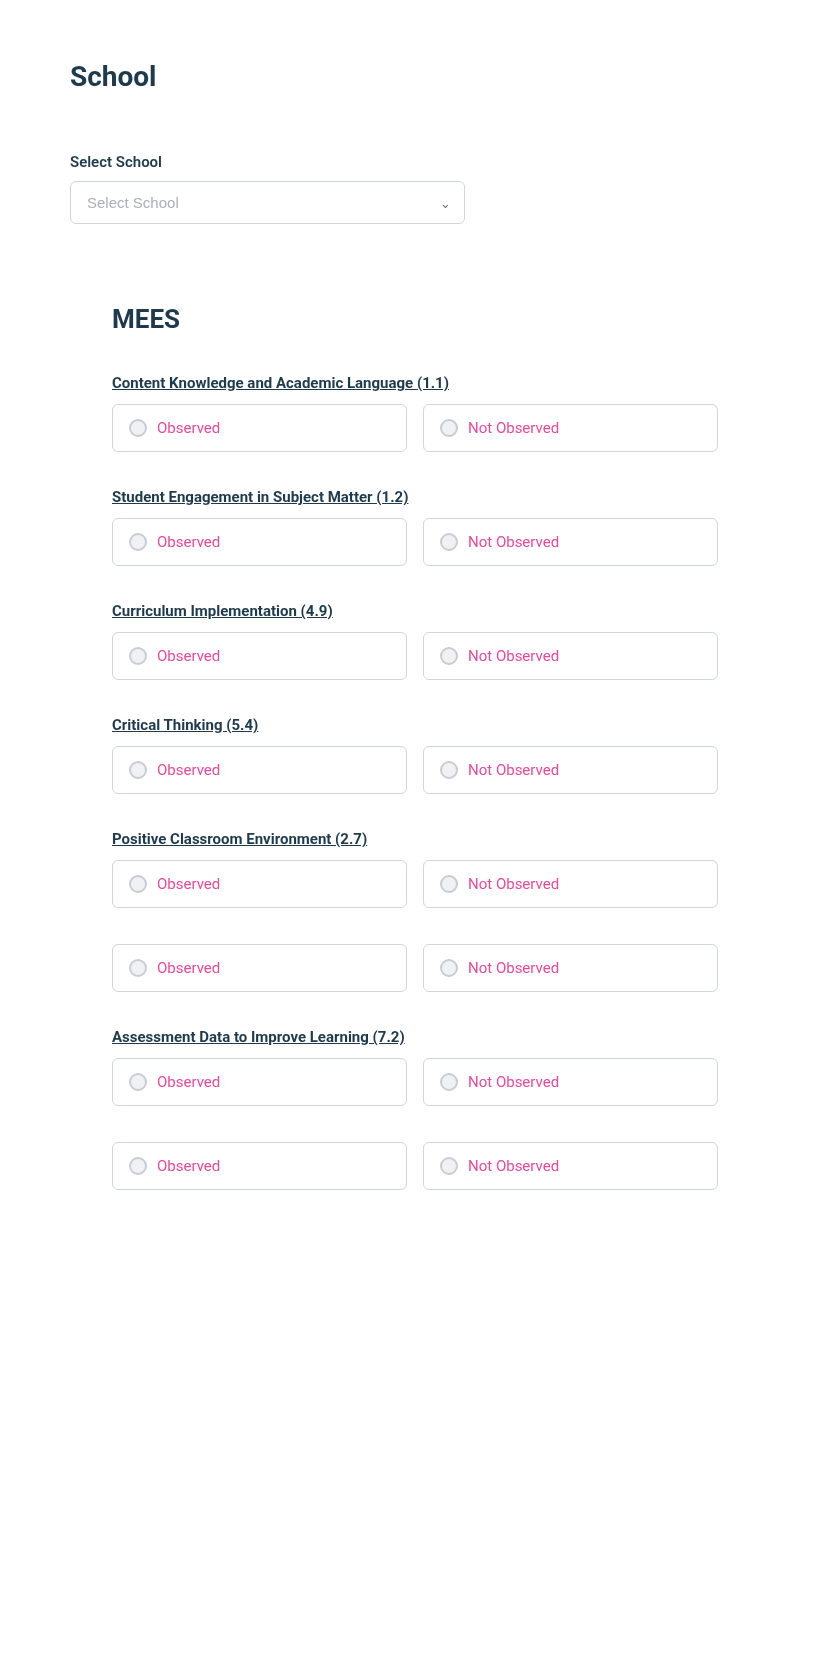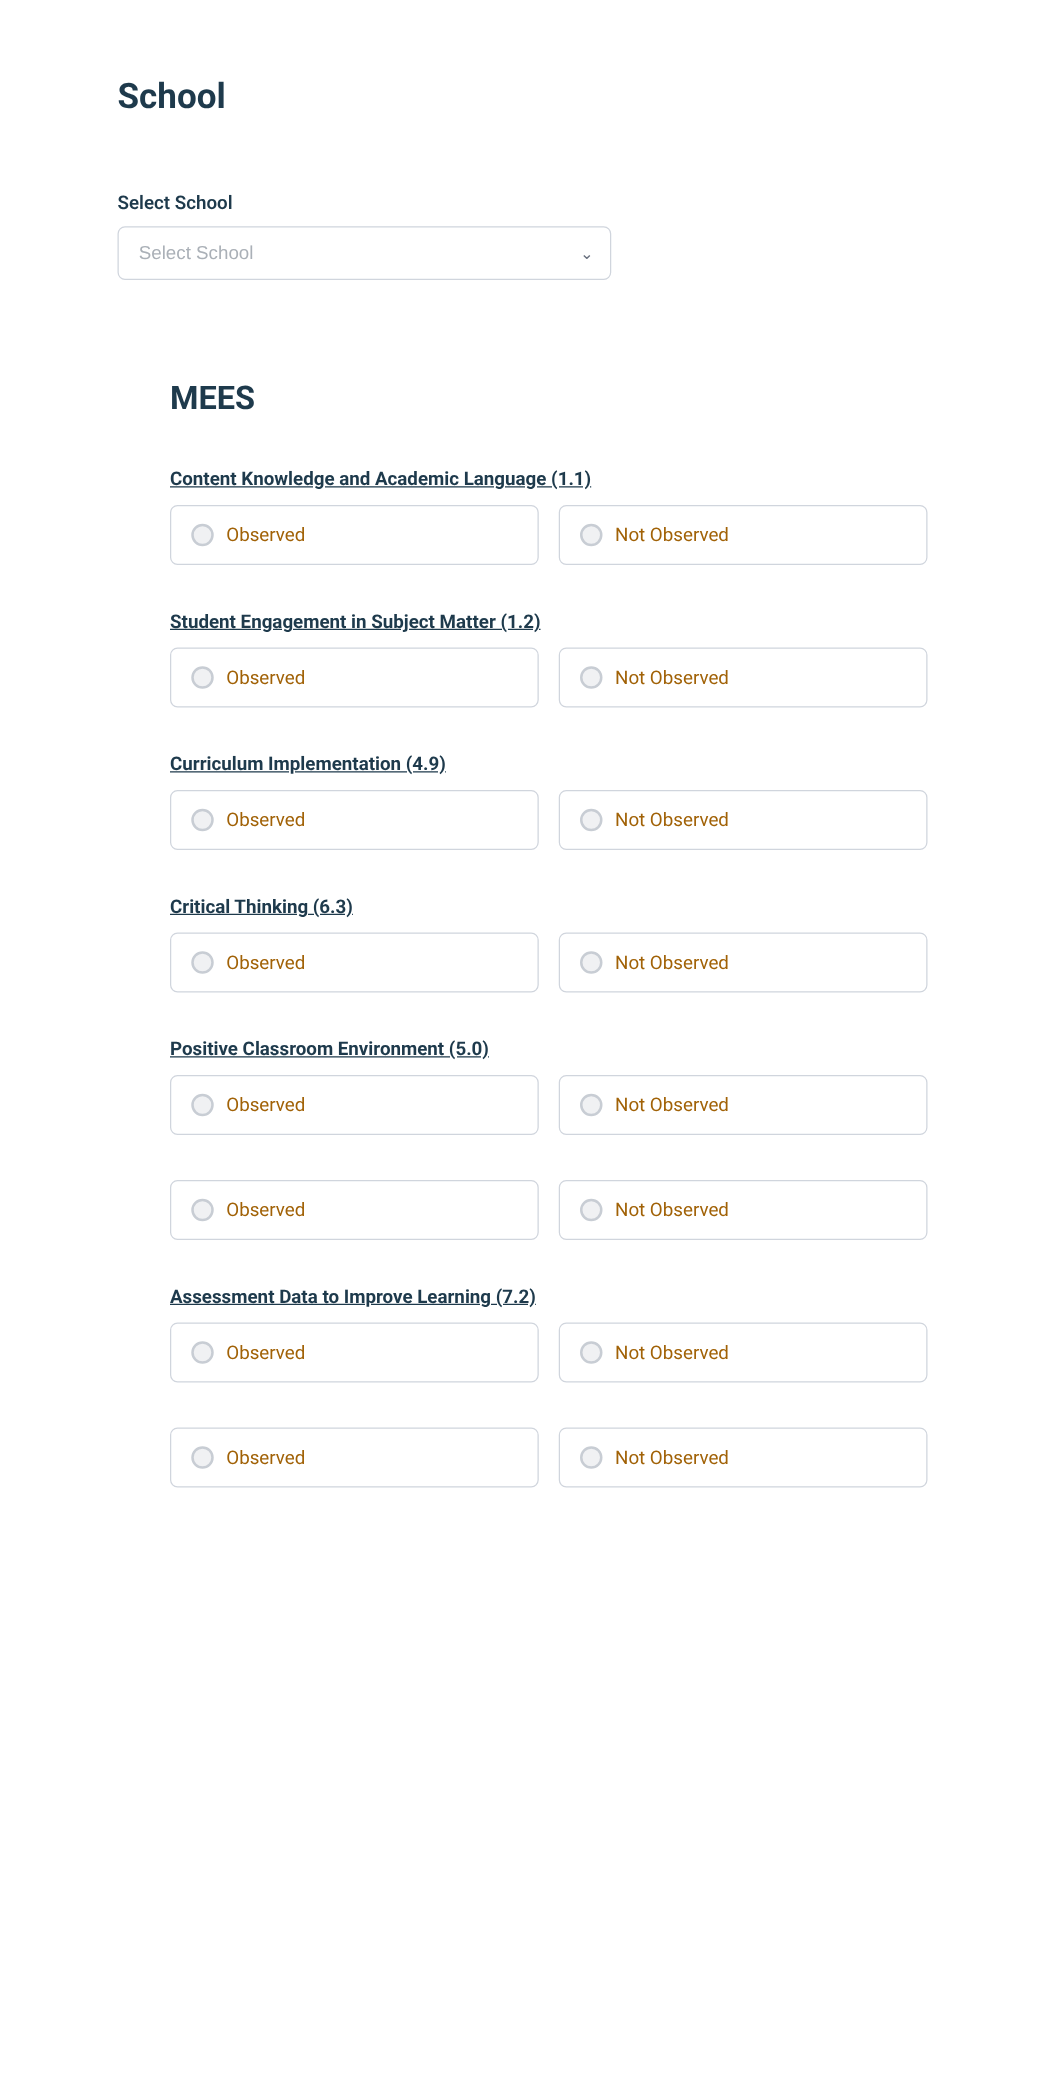--- a/index.html
+++ b/index.html
@@ -10,21 +10,21 @@
 
     body {
       font-family: -apple-system, BlinkMacSystemFont, 'Segoe UI', Roboto, sans-serif;
       background: #ffffff;
       color: #2c3e50;
       width: 840px;
       min-height: 1680px;
     }
 
     .page-container {
-      padding: 60px 94px;
+      padding: 60px 70px;
     }
 
     .page-title {
       font-size: 28px;
       font-weight: 700;
       color: #1e3a4c;
       margin-bottom: 60px;
     }
 
     .section-label {
@@ -111,21 +111,21 @@
       width: 18px;
       height: 18px;
       border-radius: 50%;
       border: 2px solid #c8cdd4;
       background: #f0f1f3;
       flex-shrink: 0;
     }
 
     .radio-label {
       font-size: 15px;
-      color: #a16207;
+      color: #ec4899;
     }
   </style>
 </head>
 <body>
 
 <div class="page-container">
 
   <h1 class="page-title">School</h1>
 
   <div>
@@ -181,36 +181,36 @@
       <span class="radio-label">Observed</span>
     </label>
             <label class="radio-option">
 
       <span class="radio-circle"></span>
       <span class="radio-label">Not Observed</span>
     </label>
           </div>
         </div>
         <div class="criterion-block">
-          <div class="criterion-label">Critical Thinking (6.3)</div>
-          <div class="radio-row">
-            <label class="radio-option">
-
-      <span class="radio-circle"></span>
-      <span class="radio-label">Observed</span>
-    </label>
-            <label class="radio-option">
-
-      <span class="radio-circle"></span>
-      <span class="radio-label">Not Observed</span>
-    </label>
-          </div>
-        </div>
-        <div class="criterion-block">
-          <div class="criterion-label">Positive Classroom Environment (5.0)</div>
+          <div class="criterion-label">Critical Thinking (5.4)</div>
+          <div class="radio-row">
+            <label class="radio-option">
+
+      <span class="radio-circle"></span>
+      <span class="radio-label">Observed</span>
+    </label>
+            <label class="radio-option">
+
+      <span class="radio-circle"></span>
+      <span class="radio-label">Not Observed</span>
+    </label>
+          </div>
+        </div>
+        <div class="criterion-block">
+          <div class="criterion-label">Positive Classroom Environment (2.7)</div>
           <div class="radio-row">
             <label class="radio-option">
 
       <span class="radio-circle"></span>
       <span class="radio-label">Observed</span>
     </label>
             <label class="radio-option">
 
       <span class="radio-circle"></span>
       <span class="radio-label">Not Observed</span>

